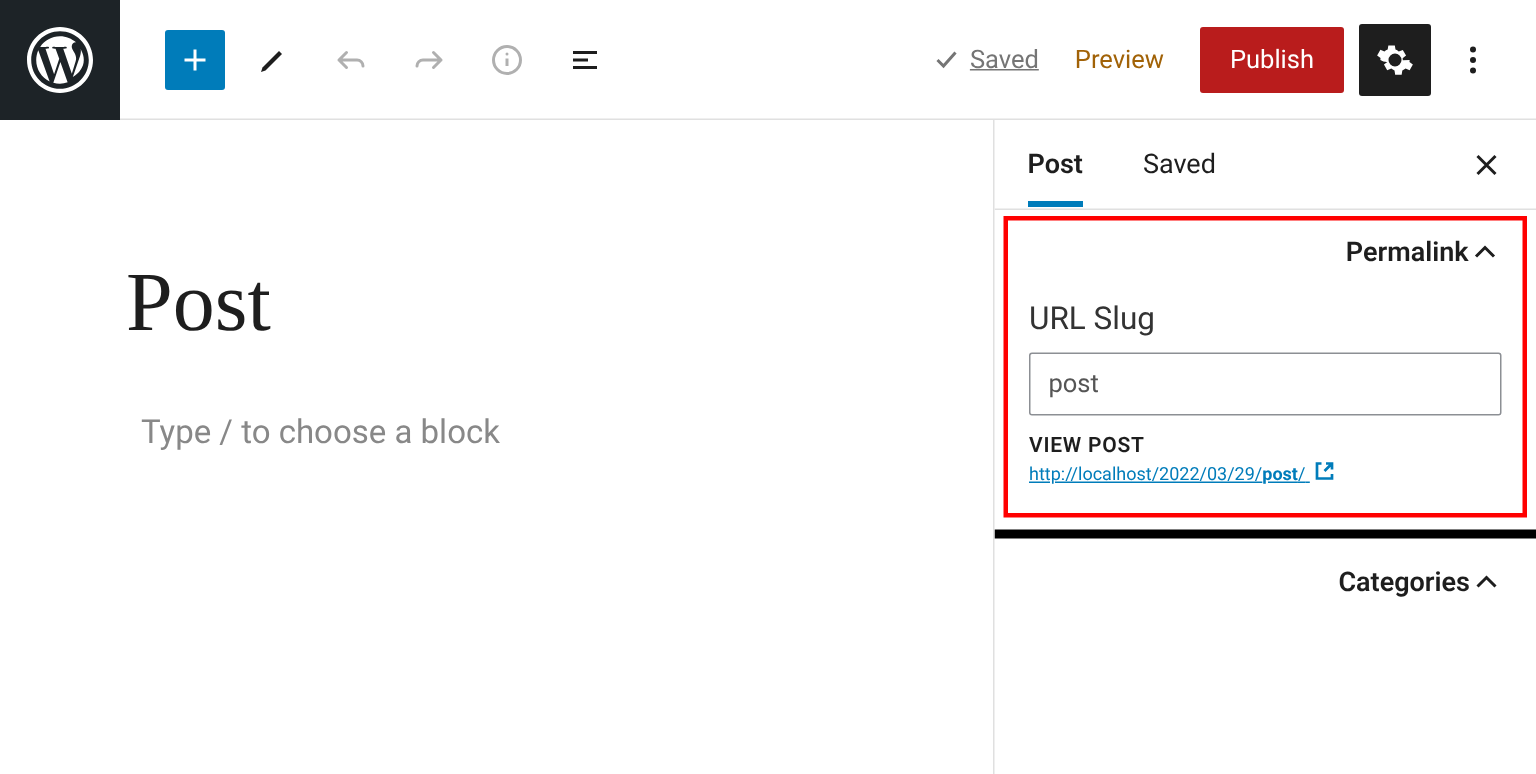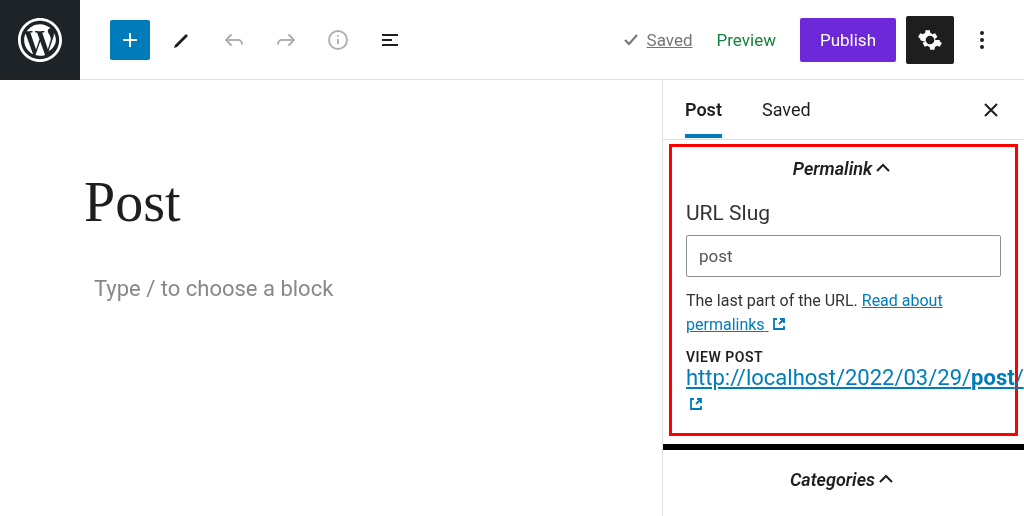--- a/index.html
+++ b/index.html
@@ -11,47 +11,47 @@
   .wp-logo svg { width: 44px; height: 44px; }
   .tool-left { display: flex; align-items: center; gap: 12px; padding: 0 30px; }
   .btn { display: inline-flex; align-items: center; justify-content: center; cursor: pointer; border: none; background: none; }
   .add-btn { width: 40px; height: 40px; background: #007cba; color: #fff; border-radius: 2px; }
   .icon-btn { width: 40px; height: 40px; color: #1e1e1e; border-radius: 2px; }
   .icon-btn.gray svg { stroke: #b0b0b0; fill: none; }
   .icon-btn svg { stroke: #1e1e1e; fill: none; }
   .spacer { flex: 1; }
   .tool-right { display: flex; align-items: center; gap: 10px; padding-right: 24px; }
   .saved { color: #757575; display: flex; align-items: center; gap: 6px; font-size: 17px; text-decoration: underline; }
-  .preview { color: #15803d; font-size: 17px; padding: 0 14px; background: none; }
-  .publish { color:#fff; background: #6d28d9; font-size: 17px; padding: 12px 20px; border-radius: 2px; }
+  .preview { color: #a16207; font-size: 17px; padding: 0 14px; background: none; }
+  .publish { color:#fff; background: #b91c1c; font-size: 17px; padding: 12px 20px; border-radius: 2px; }
   .settings-btn { width: 48px; height: 48px; background: #1e1e1e; color:#fff; border-radius: 2px; }
   .more-btn { width: 36px; height: 48px; color: #1e1e1e; }
 
   .body { flex:1; display: flex; overflow: hidden; }
   .editor { flex:1; padding: 90px 84px 0; }
   .post-title { font-family: Georgia, "Times New Roman", serif; font-weight: 400; font-size: 56px; color: #1e1e1e; margin-bottom: 42px; }
   .placeholder { font-size: 22px; color: #888; margin-left: 10px; }
 
   .sidebar { width: 362px; border-left: 1px solid #e0e0e0; overflow-y: auto; }
   .tabs { display: flex; align-items: center; padding: 0 22px; height: 60px; gap: 40px; border-bottom: 1px solid #e0e0e0; position: relative; }
   .tab { font-size: 18px; color: #1e1e1e; cursor: pointer; padding: 18px 0; }
   .tab.active { font-weight: 600; box-shadow: inset 0 -4px 0 #007cba; }
   .close-tab { position: absolute; right: 22px; top: 50%; transform: translateY(-50%); cursor:pointer; }
 
   .panel-hl { border: 3px solid #f00; margin: 4px 6px 8px; padding: 10px 14px 18px; }
   .panel { padding: 18px 22px; border-top: 6px solid #000000; }
-  .panel-head { display:flex; align-items:center; justify-content:center; cursor:pointer;font-style:italic; }
+  .panel-head { display:flex; align-items:center; justify-content:flex-end; cursor:pointer; }
   .panel-title { font-weight:600; font-size:18px; color:#1e1e1e; }
   .field-label { font-size: 21px; color:#333; margin: 22px 0 10px; display:block; }
   .slug-input { width:100%; padding: 10px 12px; font-size:17px; border:1px solid #8c8f94; border-radius:2px; color:#555; }
   .help { font-size:16px; color:#333; margin-top:12px; line-height:1.5; }
   .help a, .permalink-link { color:#007cba; text-decoration: underline; }
   .ext-icon { display:inline-block; vertical-align: -2px; margin-left:2px; }
   .view-label { font-size: 14px; letter-spacing: .5px; font-weight:600; color:#1e1e1e; text-transform: uppercase; margin-top:12px; }
-  .permalink-link { display:inline-block; font-size:22px; }
+  .permalink-link { display:inline-block; font-size:12px; }
 
   svg { display:block; }
 </style>
 </head>
 <body>
 
 <div class="app">
   <div class="topbar">
     <div class="wp-logo">
       <svg viewBox="0 0 86 86">
@@ -142,28 +142,20 @@
 
       <div class="panel-hl">
         <div class="panel-head">
           <span class="panel-title">Permalink</span>
           <svg width="22" height="22">
               <path d="M5 14l6-6 6 6" stroke="#1e1e1e" stroke-width="2" fill="none"></path>
             </svg>
         </div>
         <label class="field-label">URL Slug</label>
         <input class="slug-input" type="text" value="post" style="">
-        <p class="help">
-          <span>The last part of the URL. </span><a href="#"><span>Read about permalinks</span>
-          <span class="ext-icon">
-            <svg width="16" height="16">
-                  <path d="M6 3H3v10h10v-3M8 8l5-5M9 3h4v4" stroke="#007cba" stroke-width="1.8" fill="none"></path>
-                </svg>
-          </span></a>
-        </p>
         <p class="view-label">VIEW POST</p>
         <a href="#" class="permalink-link">
           <span>http://localhost/2022/03/29/</span><b>post</b><span>/</span>
           <span class="ext-icon">
             <svg width="16" height="16">
                 <path d="M6 3H3v10h10v-3M8 8l5-5M9 3h4v4" stroke="#007cba" stroke-width="1.8" fill="none"></path>
               </svg>
           </span>
         </a>
       </div>

